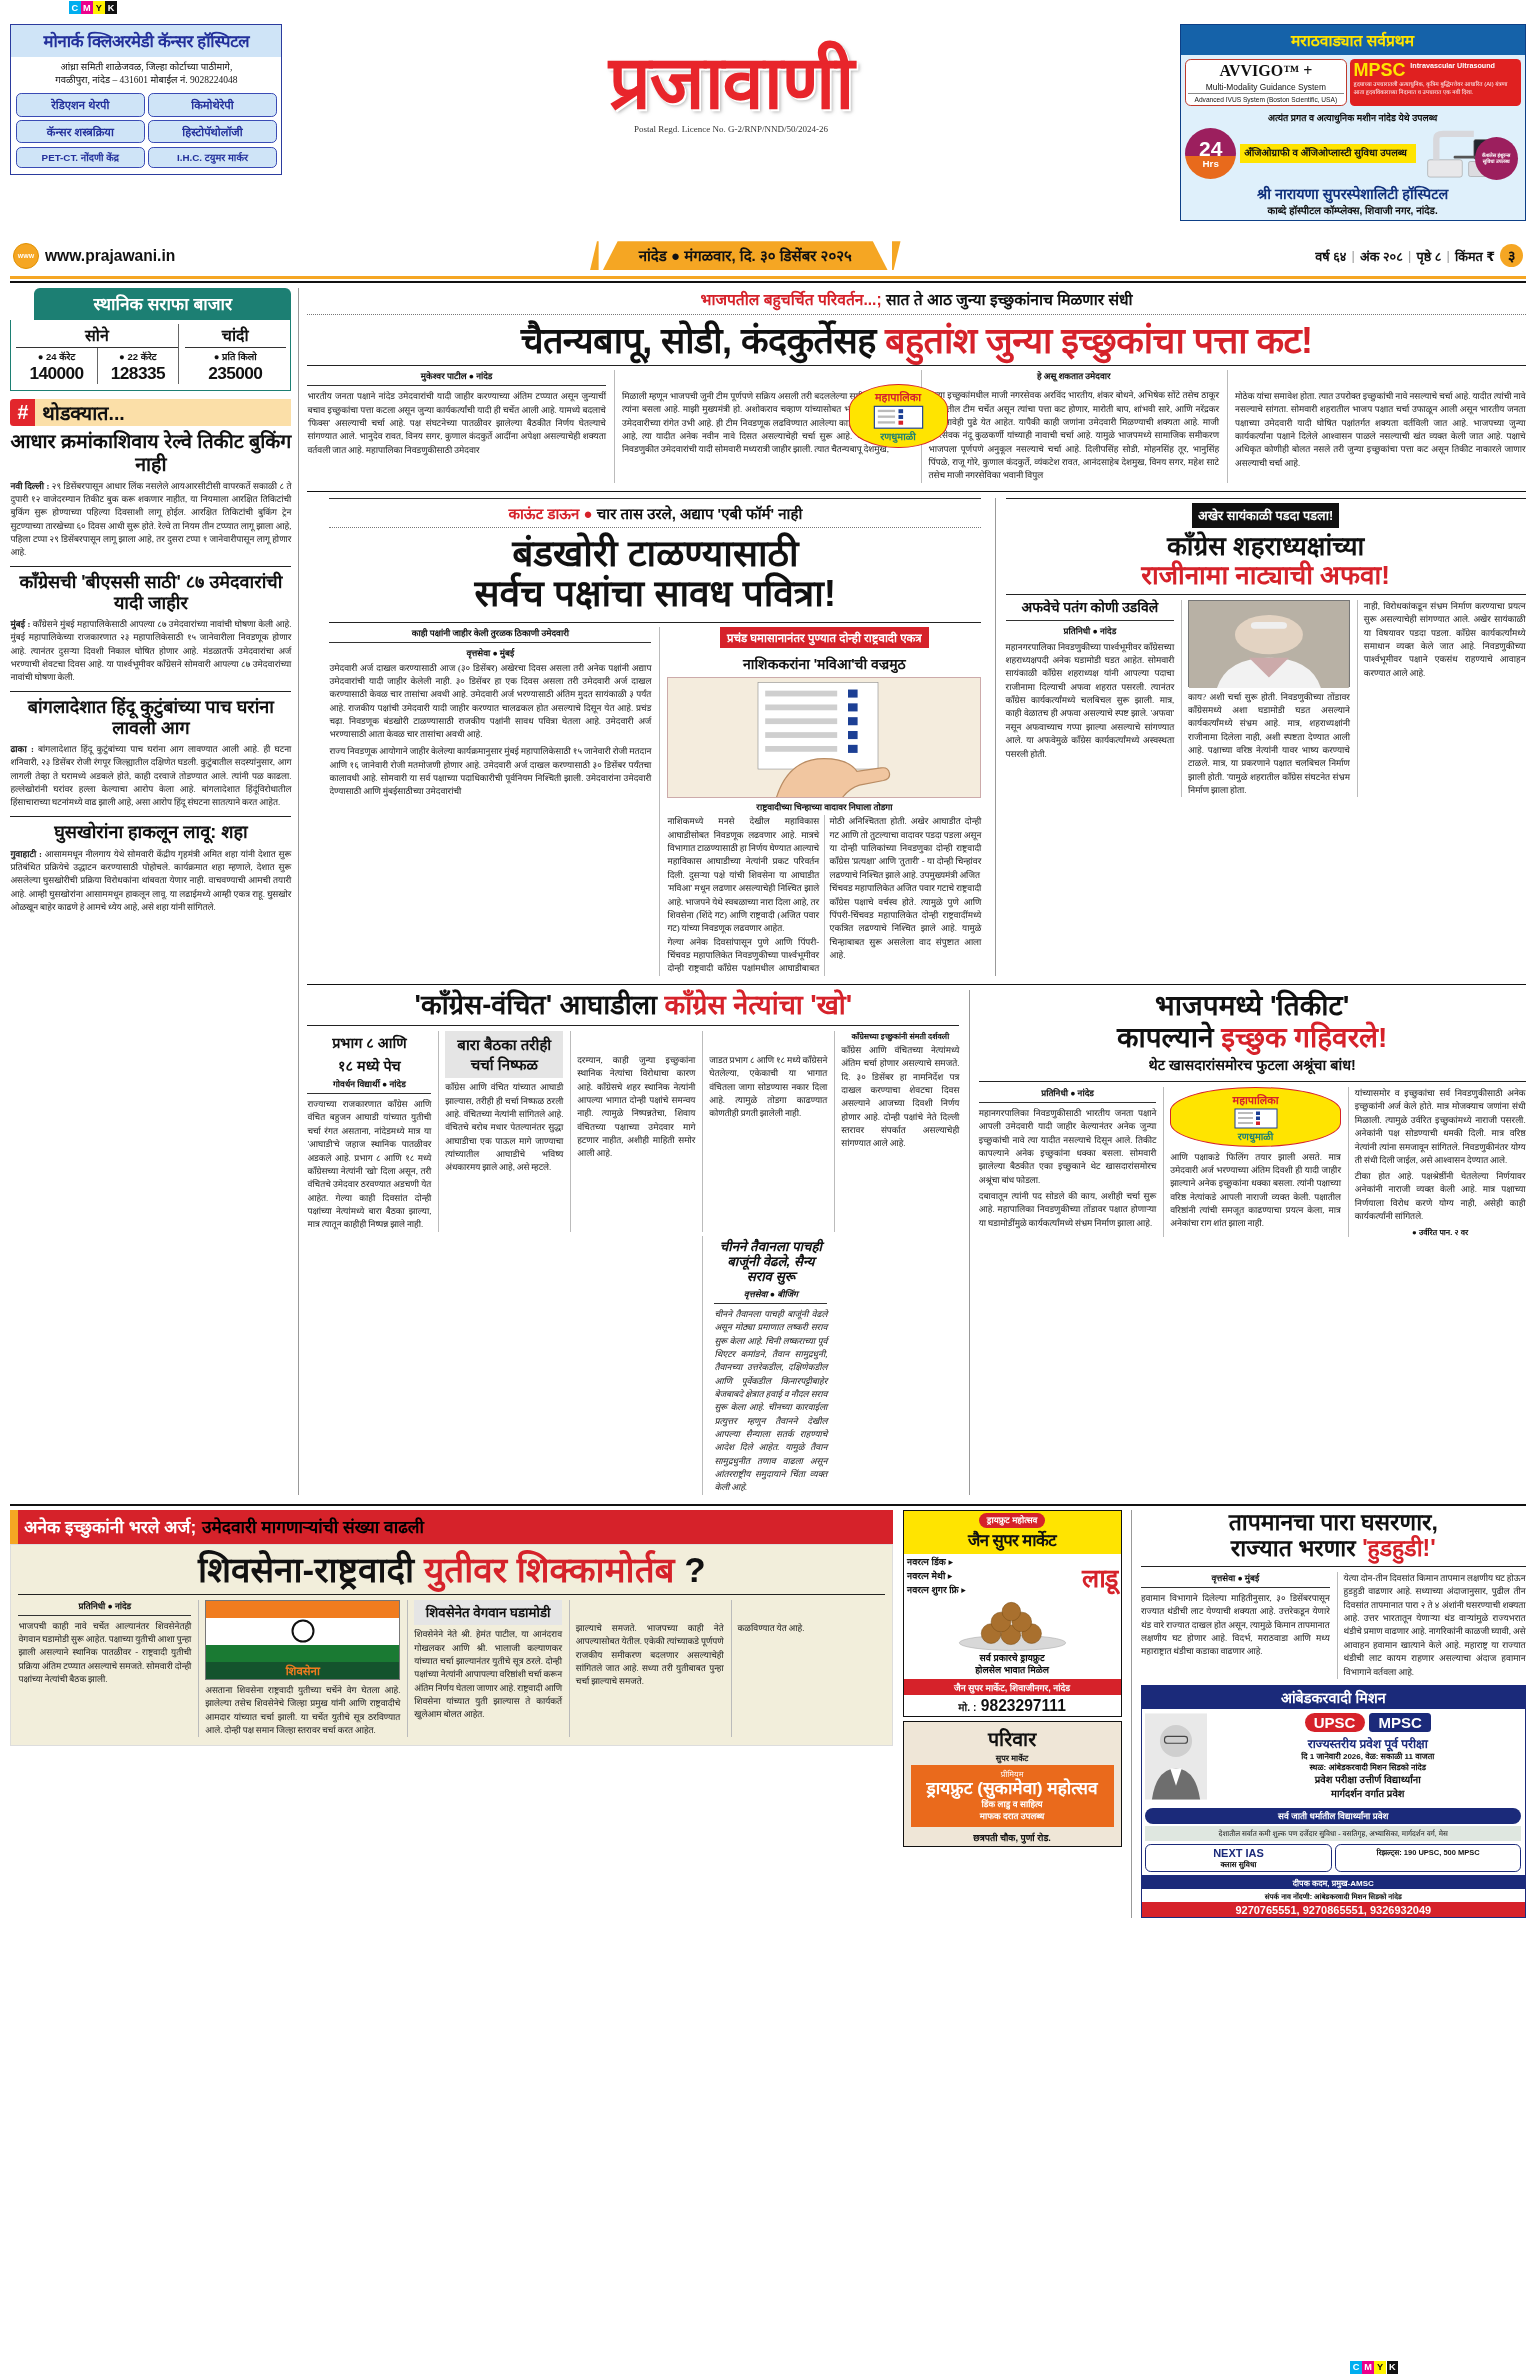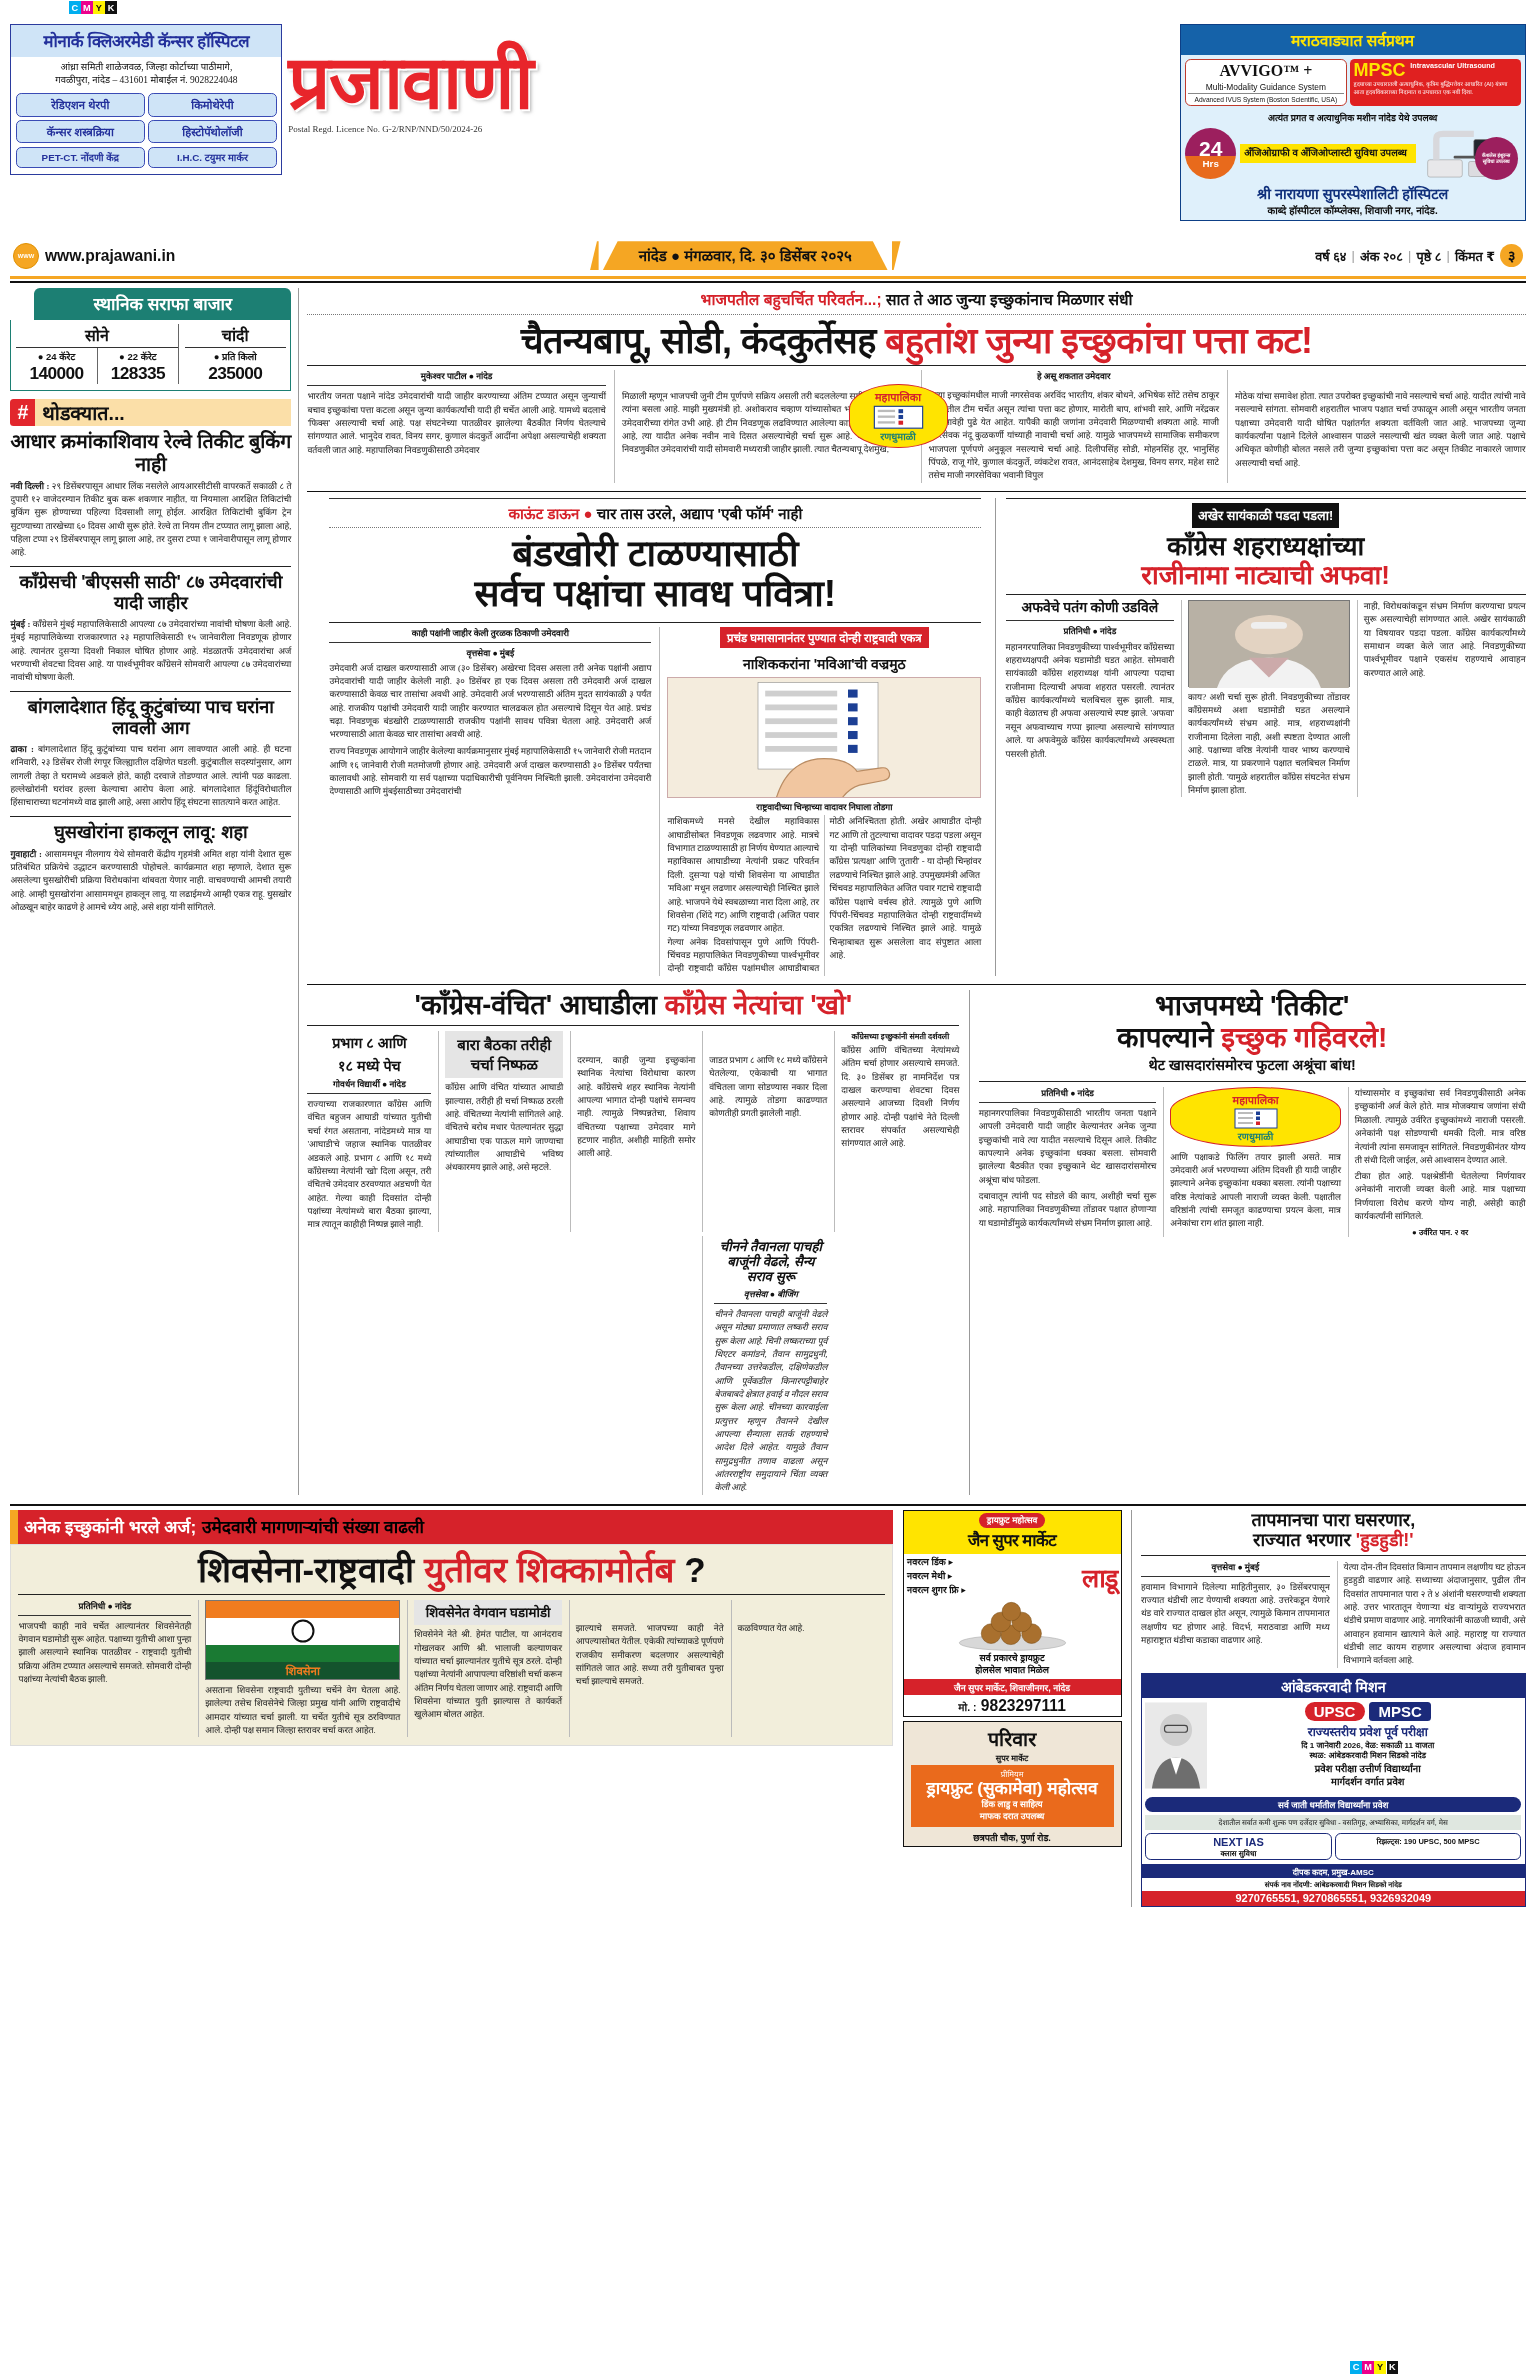--- a/index.html
+++ b/index.html
@@ -58,21 +58,21 @@
   .hosp-addr { font-size:9.5px; text-align:center; padding:4px 4.6px 3.5px; line-height:1.35;
     font-family:"Liberation Serif",serif; color:#111;}
   .hosp-grid { display:grid; grid-template-columns:1fr 1fr; gap:3.5px; padding:2.9px 4.6px 5.8px; }
   .hosp-cell {
     background:#cfe4f7; border:1.2px solid #3a4bb5; border-radius:5.2px;
     color:#23309b; font-weight:bold; font-size:11.3px; text-align:center;
     padding:2.9px 1.2px 3.5px; font-family:"Liberation Sans",sans-serif;
   }
 
   
-  .nameplate { flex:1; padding-top:25.4px; position:relative; }
+  .nameplate { flex:1; text-align:center; padding-top:25.4px; position:relative; }
   .np-title {
     font-size:74px; font-weight:bold; color:#e8252b; line-height:0.92;
     letter-spacing:-1.2px;
     text-shadow: 1.7px 1.7px 0 #ffffff, 2.9px 2.9px 3.5px rgba(120,120,120,.55);
     font-family:"Liberation Sans",sans-serif;
   }
   .np-regd { font-size:9px; color:#333; margin-top:7px; font-family:"Liberation Serif",serif; }
 
   
   .avv-ad { width:346px; border:1.2px solid #0d3f86; background:#dff0fb; }
@@ -755,21 +755,21 @@
           <div class="s2">ड्रायफ्रुट (सुकामेवा) महोत्सव</div>
           <div class="s3">डिंक लाडु व साहित्य</div>
           <div class="s3">माफक दरात उपलब्ध</div>
         </div>
         <div class="pariwar-addr">छत्रपती चौक, पुर्णा रोड.</div>
       </div>
     </div>
 
     <div style="border-left:0.6px solid #999; padding-left:9.2px;">
       <div>
-        <div class="h2-main" style="font-size:18px;">
+        <div class="h2-main" style="font-size:23px;">
           <div class="blk">तापमानचा पारा घसरणार,</div>
           <div>
             <span class="blk">राज्यात भरणार</span>
             <span class="red">'हुडहुडी!'</span>
           </div>
         </div>
         <div class="hr-thin" style="margin:4.6px 0"></div>
         <div style="display:grid; grid-template-columns:1fr 1fr; gap:7px;">
           <div>
             <div class="byline">वृत्तसेवा ● मुंबई</div>

